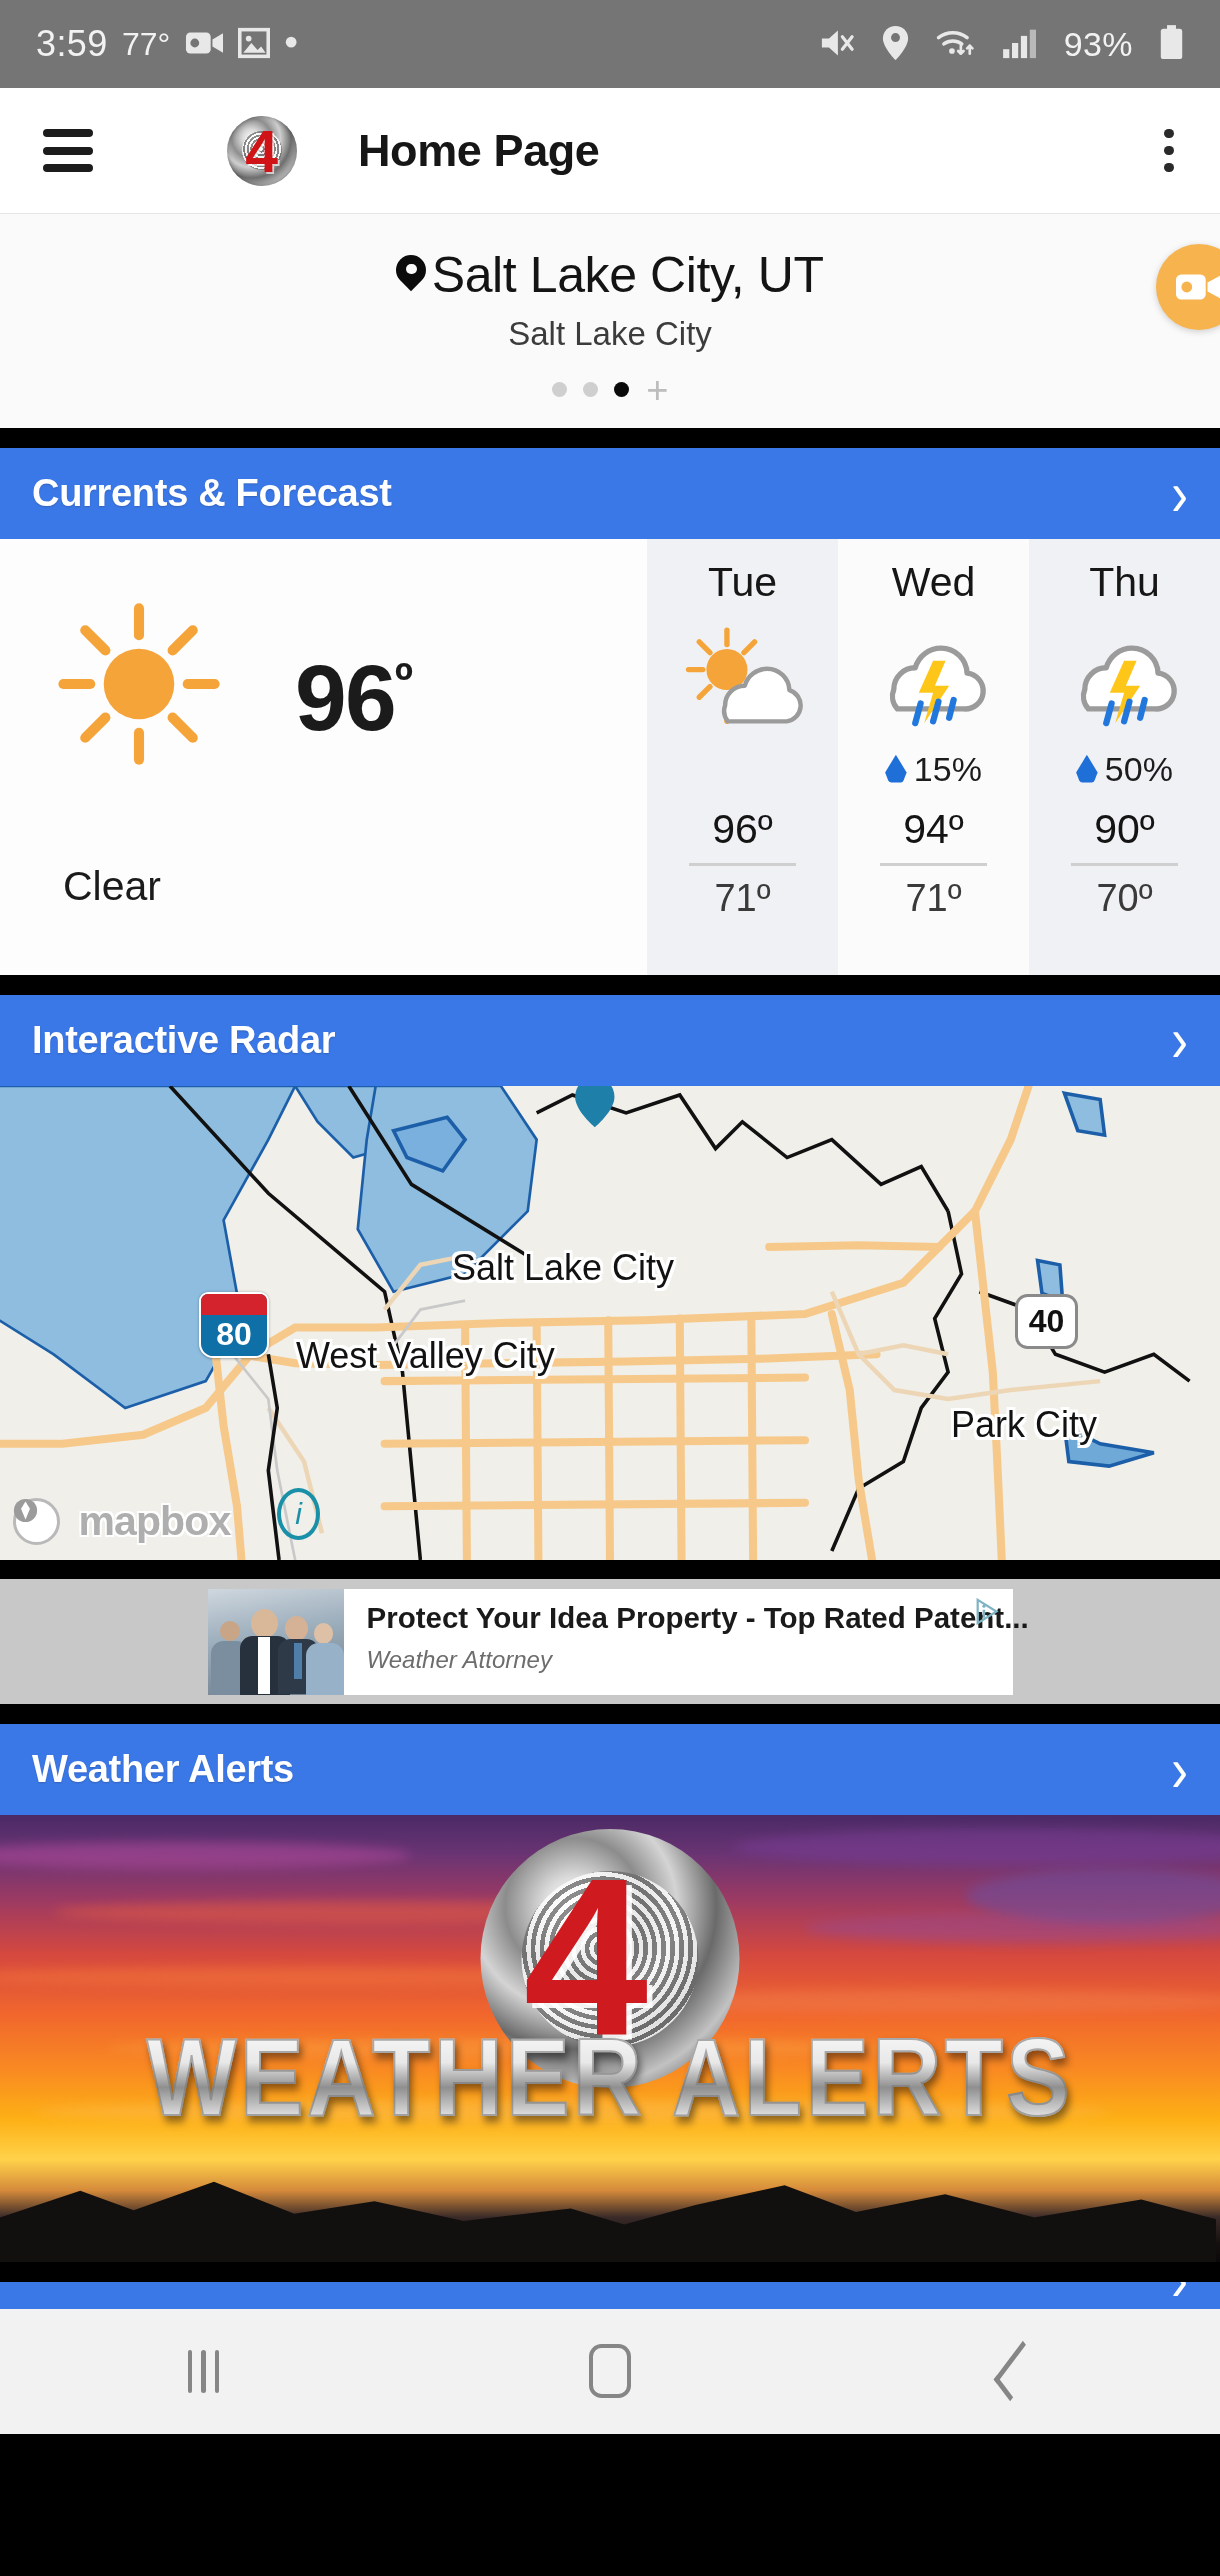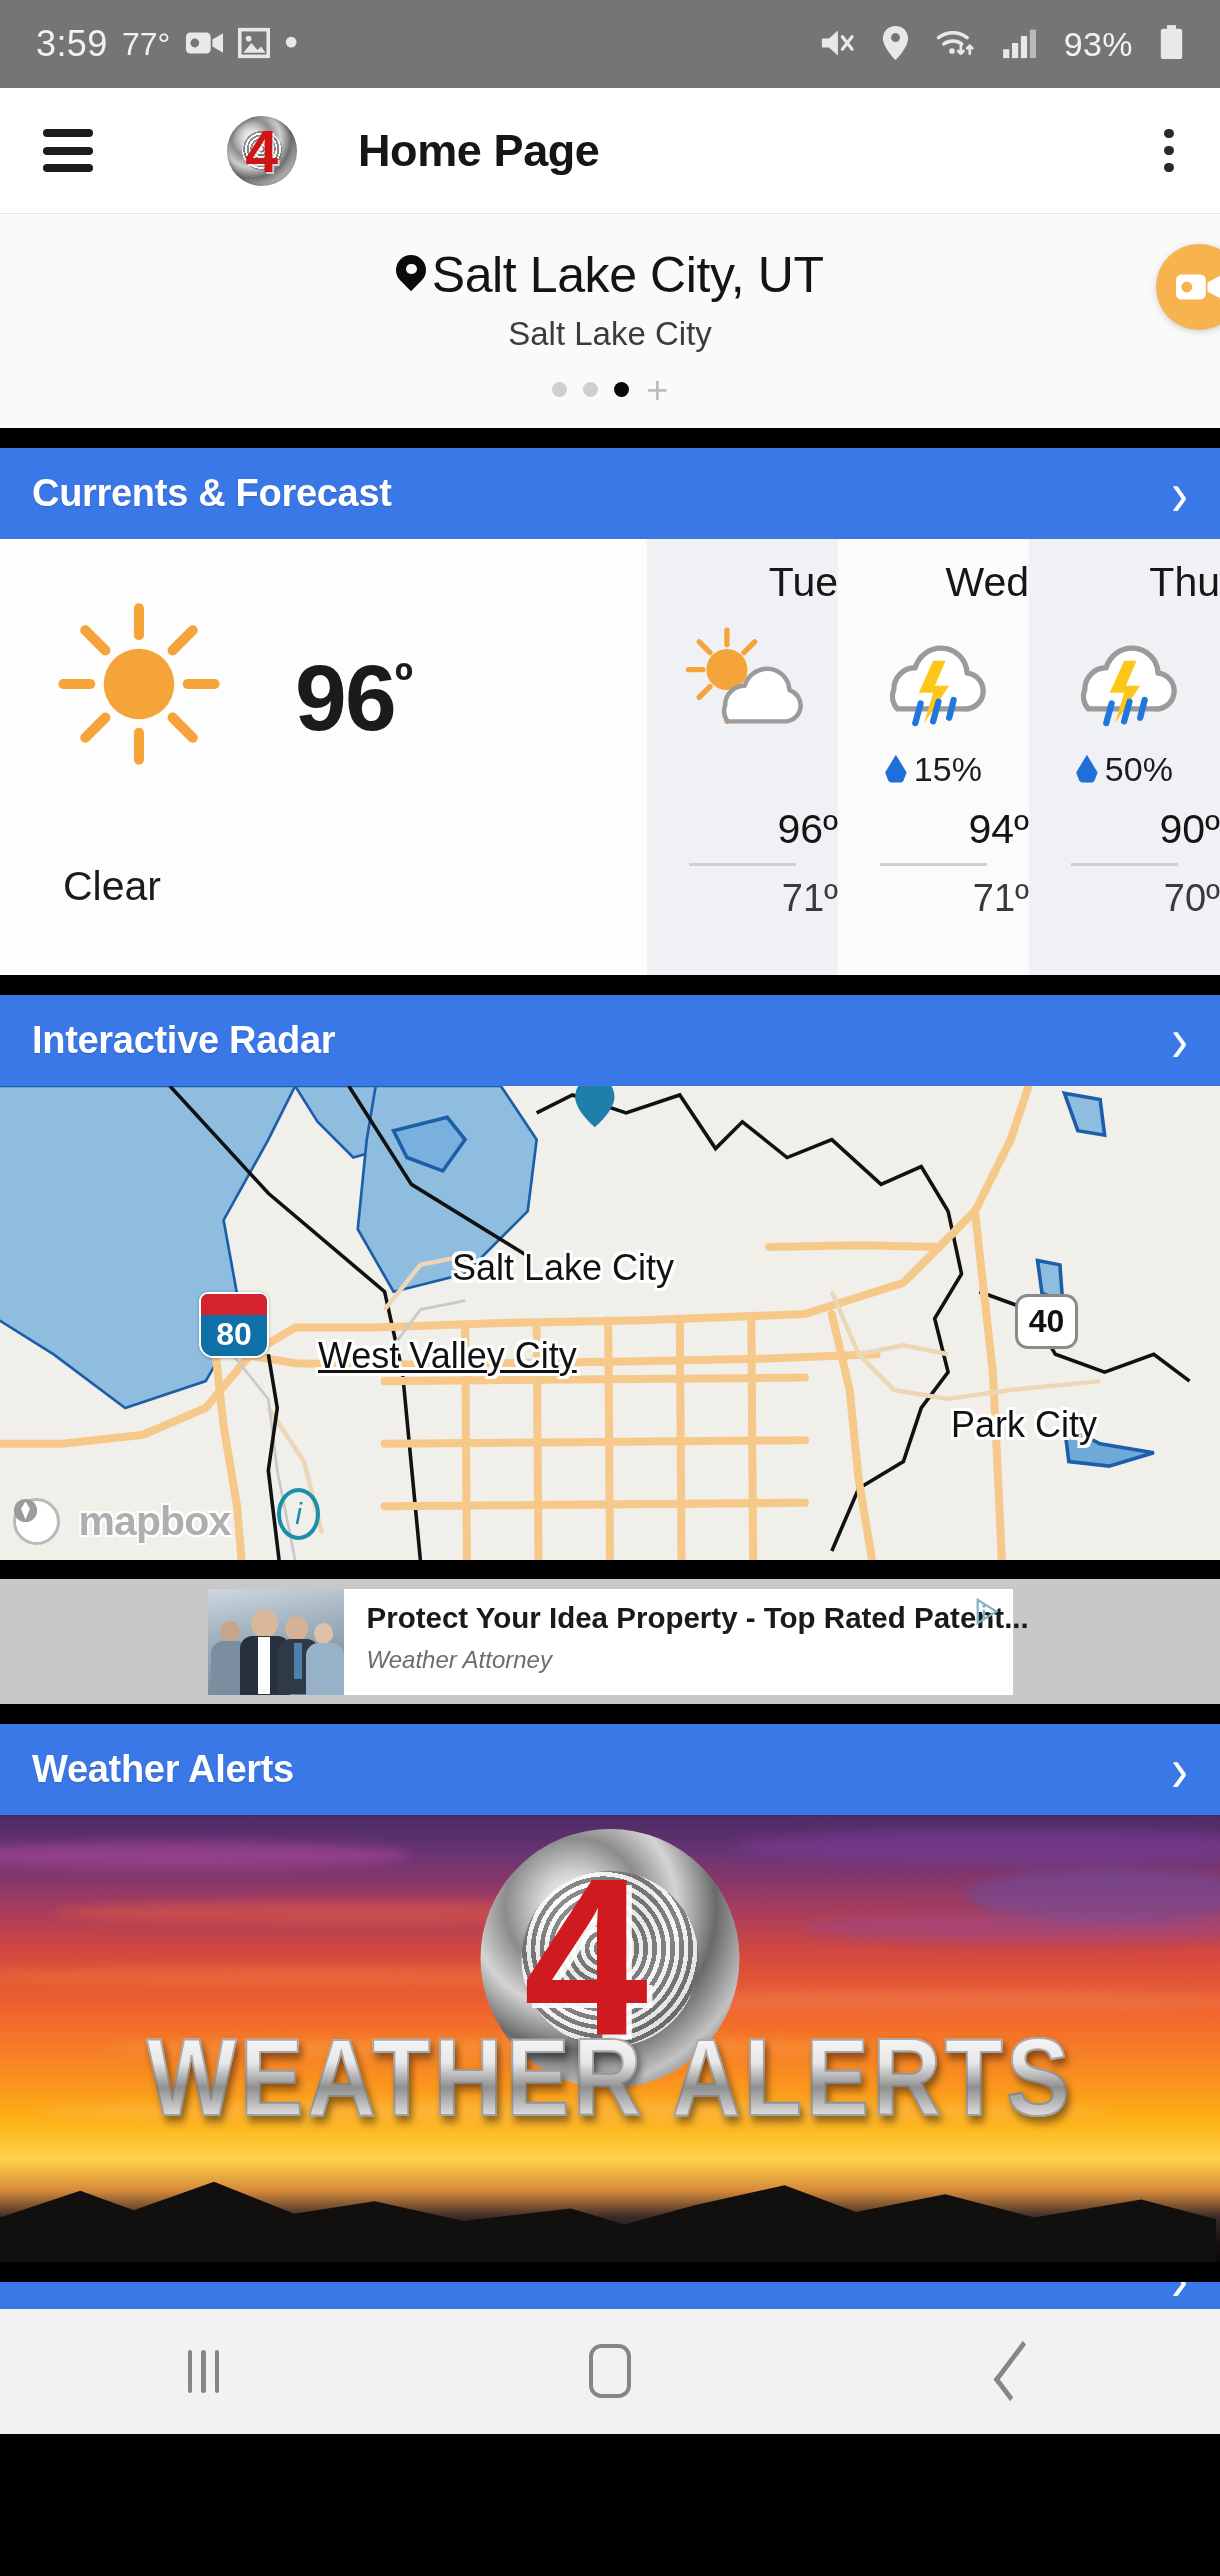--- a/index.html
+++ b/index.html
@@ -72,21 +72,21 @@
 
   
   .fc { display:flex; background:#fdfdfd; height:436px; }
   .fc-now { flex:0 0 647px; position:relative; }
   .sun-big { position:absolute; left:55px; top:61px; width:168px; height:168px; }
   .now-temp { position:absolute; left:295px; top:106px; font-size:93px; font-weight:bold;
     color:#1b1b1b; letter-spacing:-1.8px; }
   .now-temp sup { font-size:50px; font-weight:bold; vertical-align:super; }
   .now-cond { position:absolute; left:63px; top:324px; font-size:41px; color:#1b1b1b; }
   .fc-days { display:flex; flex:1; }
-  .day { flex:1; text-align:right; padding-top:19.7px; position:relative; }
+  .day { flex:1; text-align:center; padding-top:19.7px; position:relative; }
   .day.alt { background:#f0f1f4; }
   .day.plain { background:#fbfbfc; }
   .day-name { font-size:41px; color:#161616; }
   .day-ic { height:134px; display:flex; align-items:center; justify-content:center;
     margin-top:5.4px; }
   .pop { display:flex; align-items:center; justify-content:center; gap:7.2px;
     font-size:34px; color:#1c1c1c; height:48px; }
   .drop { width:21.5px; height:29px; background:#1f6fd8; border-radius:50% 50% 50% 50%/ 62% 62% 38% 38%;
     clip-path:polygon(50% 0,100% 62%,82% 96%,18% 96%,0 62%); }
   .day-hi { font-size:41px; color:#141414; margin-top:12.5px; }
@@ -439,21 +439,21 @@
         <path d="M260 300 L300 350 L310 430 L330 530"></path>
         <path d="M440 290 L470 250 L520 240"></path>
       </g>
 
       <path d="M300 300 L310 360 L300 430 L312 530" stroke="#111" stroke-width="4" fill="none"></path>
 
       <path d="M665 -10 a22 22 0 0 1 22 22 c0 16 -22 34 -22 34 s-22 -18 -22 -34 a22 22 0 0 1 22 -22 z" fill="#1e7fa8"></path>
     </svg>
 
     <div class="maplabel" style="left:452px; top:161px;">Salt Lake City</div>
-    <div class="maplabel" style="left:318px; top:249px;text-decoration:underline;">West Valley City</div>
+    <div class="maplabel" style="left:296px; top:249px;">West Valley City</div>
     <div class="maplabel" style="left:951px; top:318px;">Park City</div>
 
     <div class="shield shield-i80" style="left:199px; top:206px;">
       <div class="top"></div>
       <div class="num">80</div>
     </div>
     <div class="shield shield-us" style="left:1015px; top:208px;">
       <div class="num">40</div>
     </div>
 

